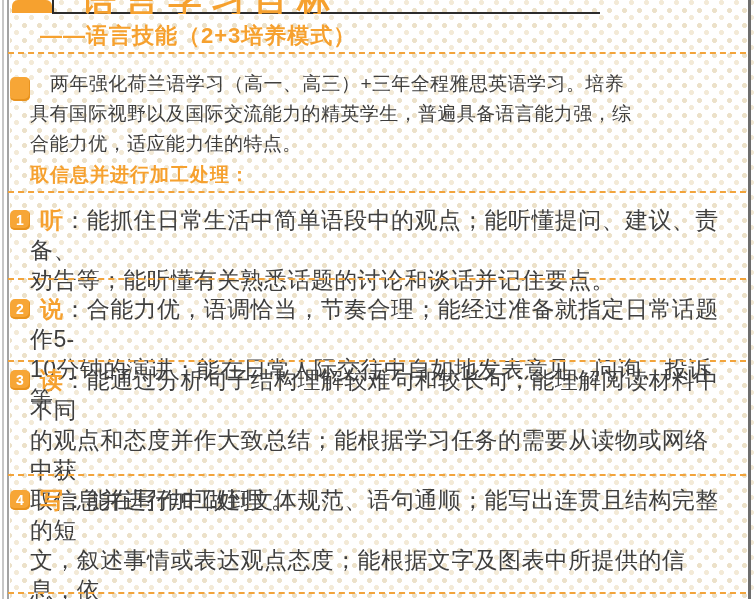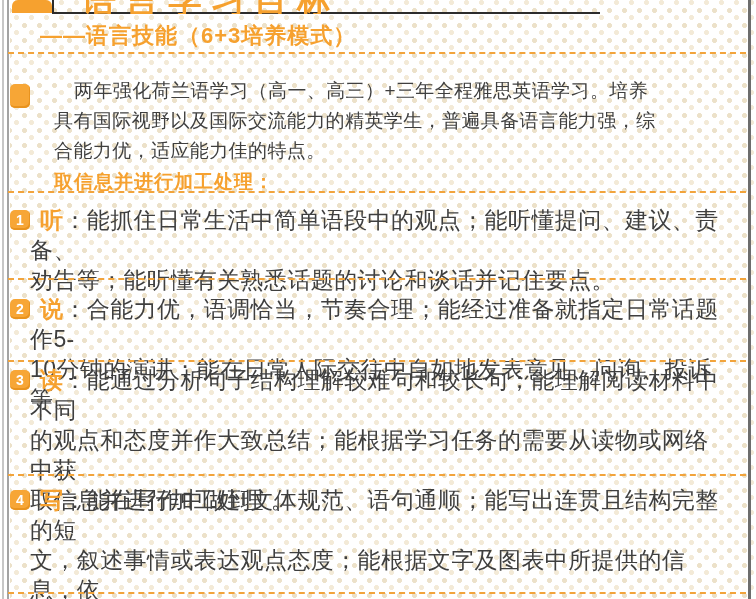--- a/index.html
+++ b/index.html
@@ -51,21 +51,21 @@
     white-space:nowrap;
   }
 
   .dashed{
     position:absolute;left:8px;width:738px;height:0;
     border-top:2px dashed #f2a43c;
   }
   .d1{top:52px;} .d2{top:191px;} .d3{top:278px;}
   .d4{top:360px;} .d5{top:474px;} .d6{top:592px;}
 
-  .intro{position:absolute;left:10px;top:76px;width:714px;padding-left:24px;}
+  .intro{position:absolute;left:10px;top:69px;width:714px;}
   .intro-bullet{
     position:absolute;left:0;top:8px;width:20px;height:24px;
     background:#f7a636;border-radius:5px;
     box-shadow:inset -1px -2px 0 #e8931f;
   }
   .intro-text{
     margin:0 0 0 20px;text-indent:20px;
     font-size:19px;line-height:30px;letter-spacing:0.4px;
     color:#3f3f3f;white-space:pre-line;
   }
@@ -102,21 +102,21 @@
   <div class="edge-line-b"></div>
   <div class="edge-line-r"></div>
 
   <div class="top-clip">
     <div class="header-rule"></div>
     <div class="header-tab"></div>
     <div class="corner-block"></div>
     <div class="clipped-title">语言学习目标</div>
   </div>
 
-  <div class="subtitle">——语言技能（6+3培养模式）</div>
+  <div class="subtitle">——语言技能（2+3培养模式）</div>
 
   <div class="dashed d1"></div>
 
   <div class="intro">
     <div class="intro-bullet"></div>
     <p class="intro-text">两年强化荷兰语学习（高一、高三）+三年全程雅思英语学习。培养
 具有国际视野以及国际交流能力的精英学生，普遍具备语言能力强，综
 合能力优，适应能力佳的特点。</p>
     <p class="intro-heading">取信息并进行加工处理：</p>
   </div>

